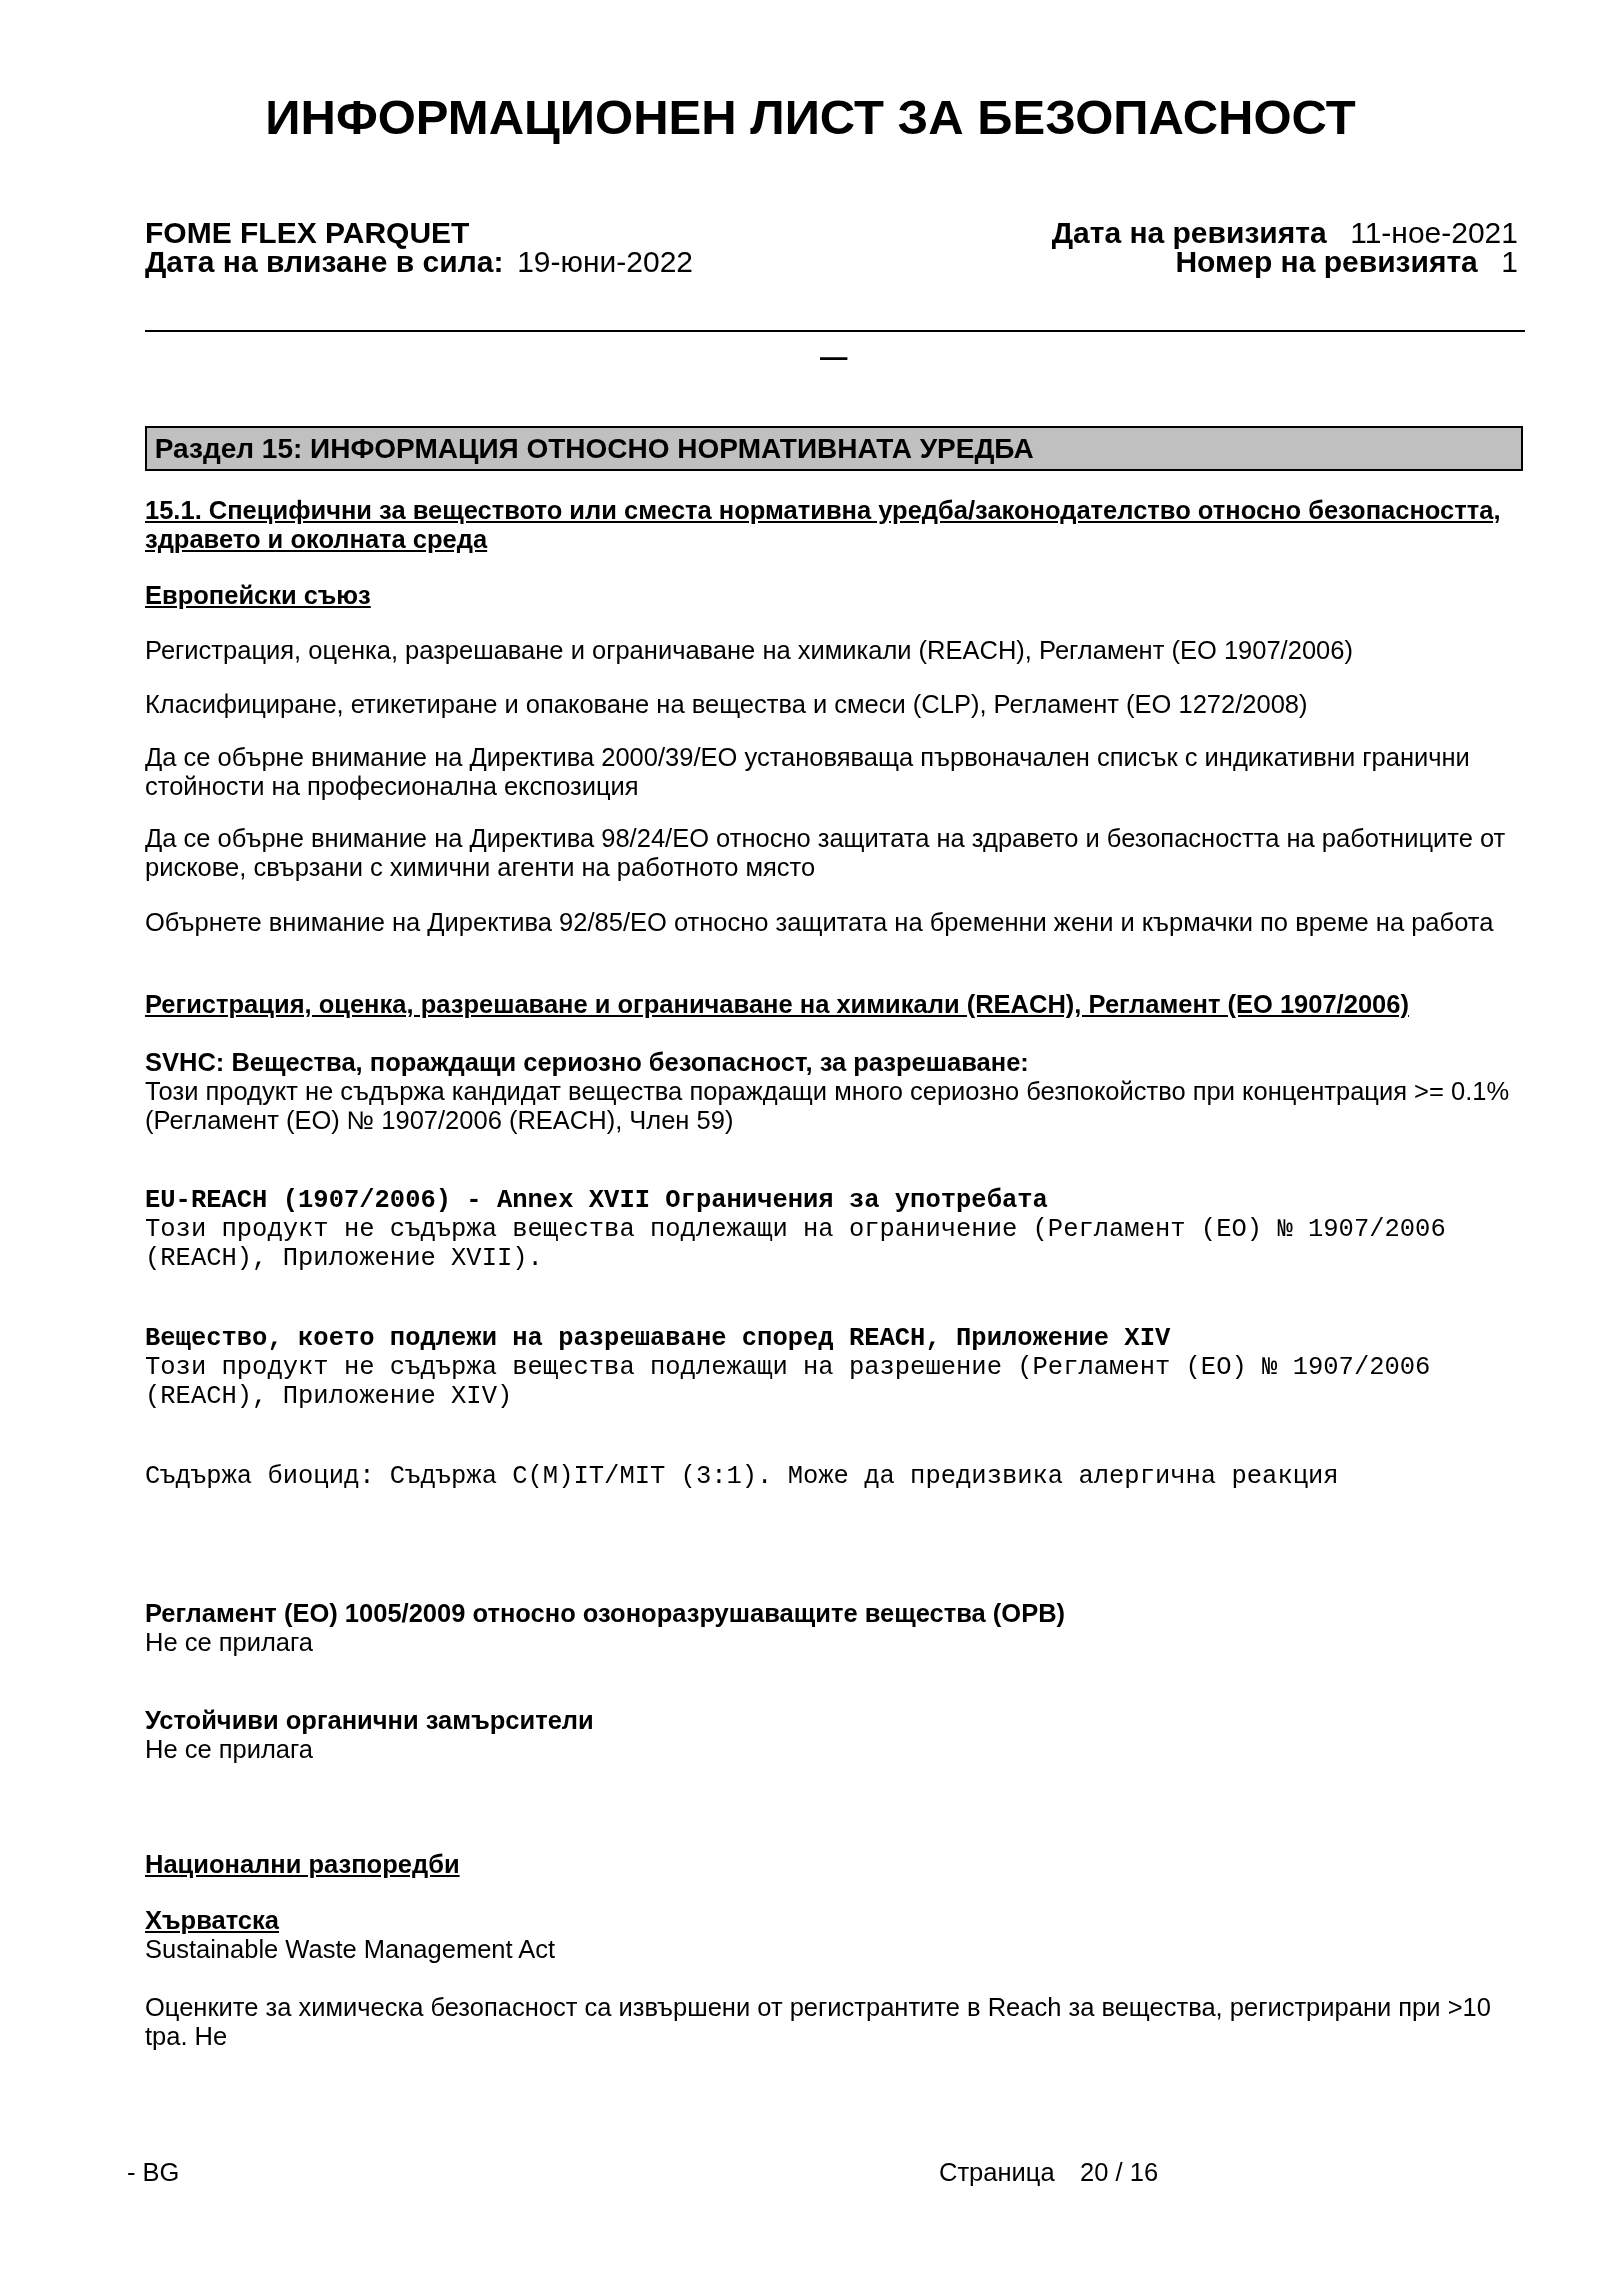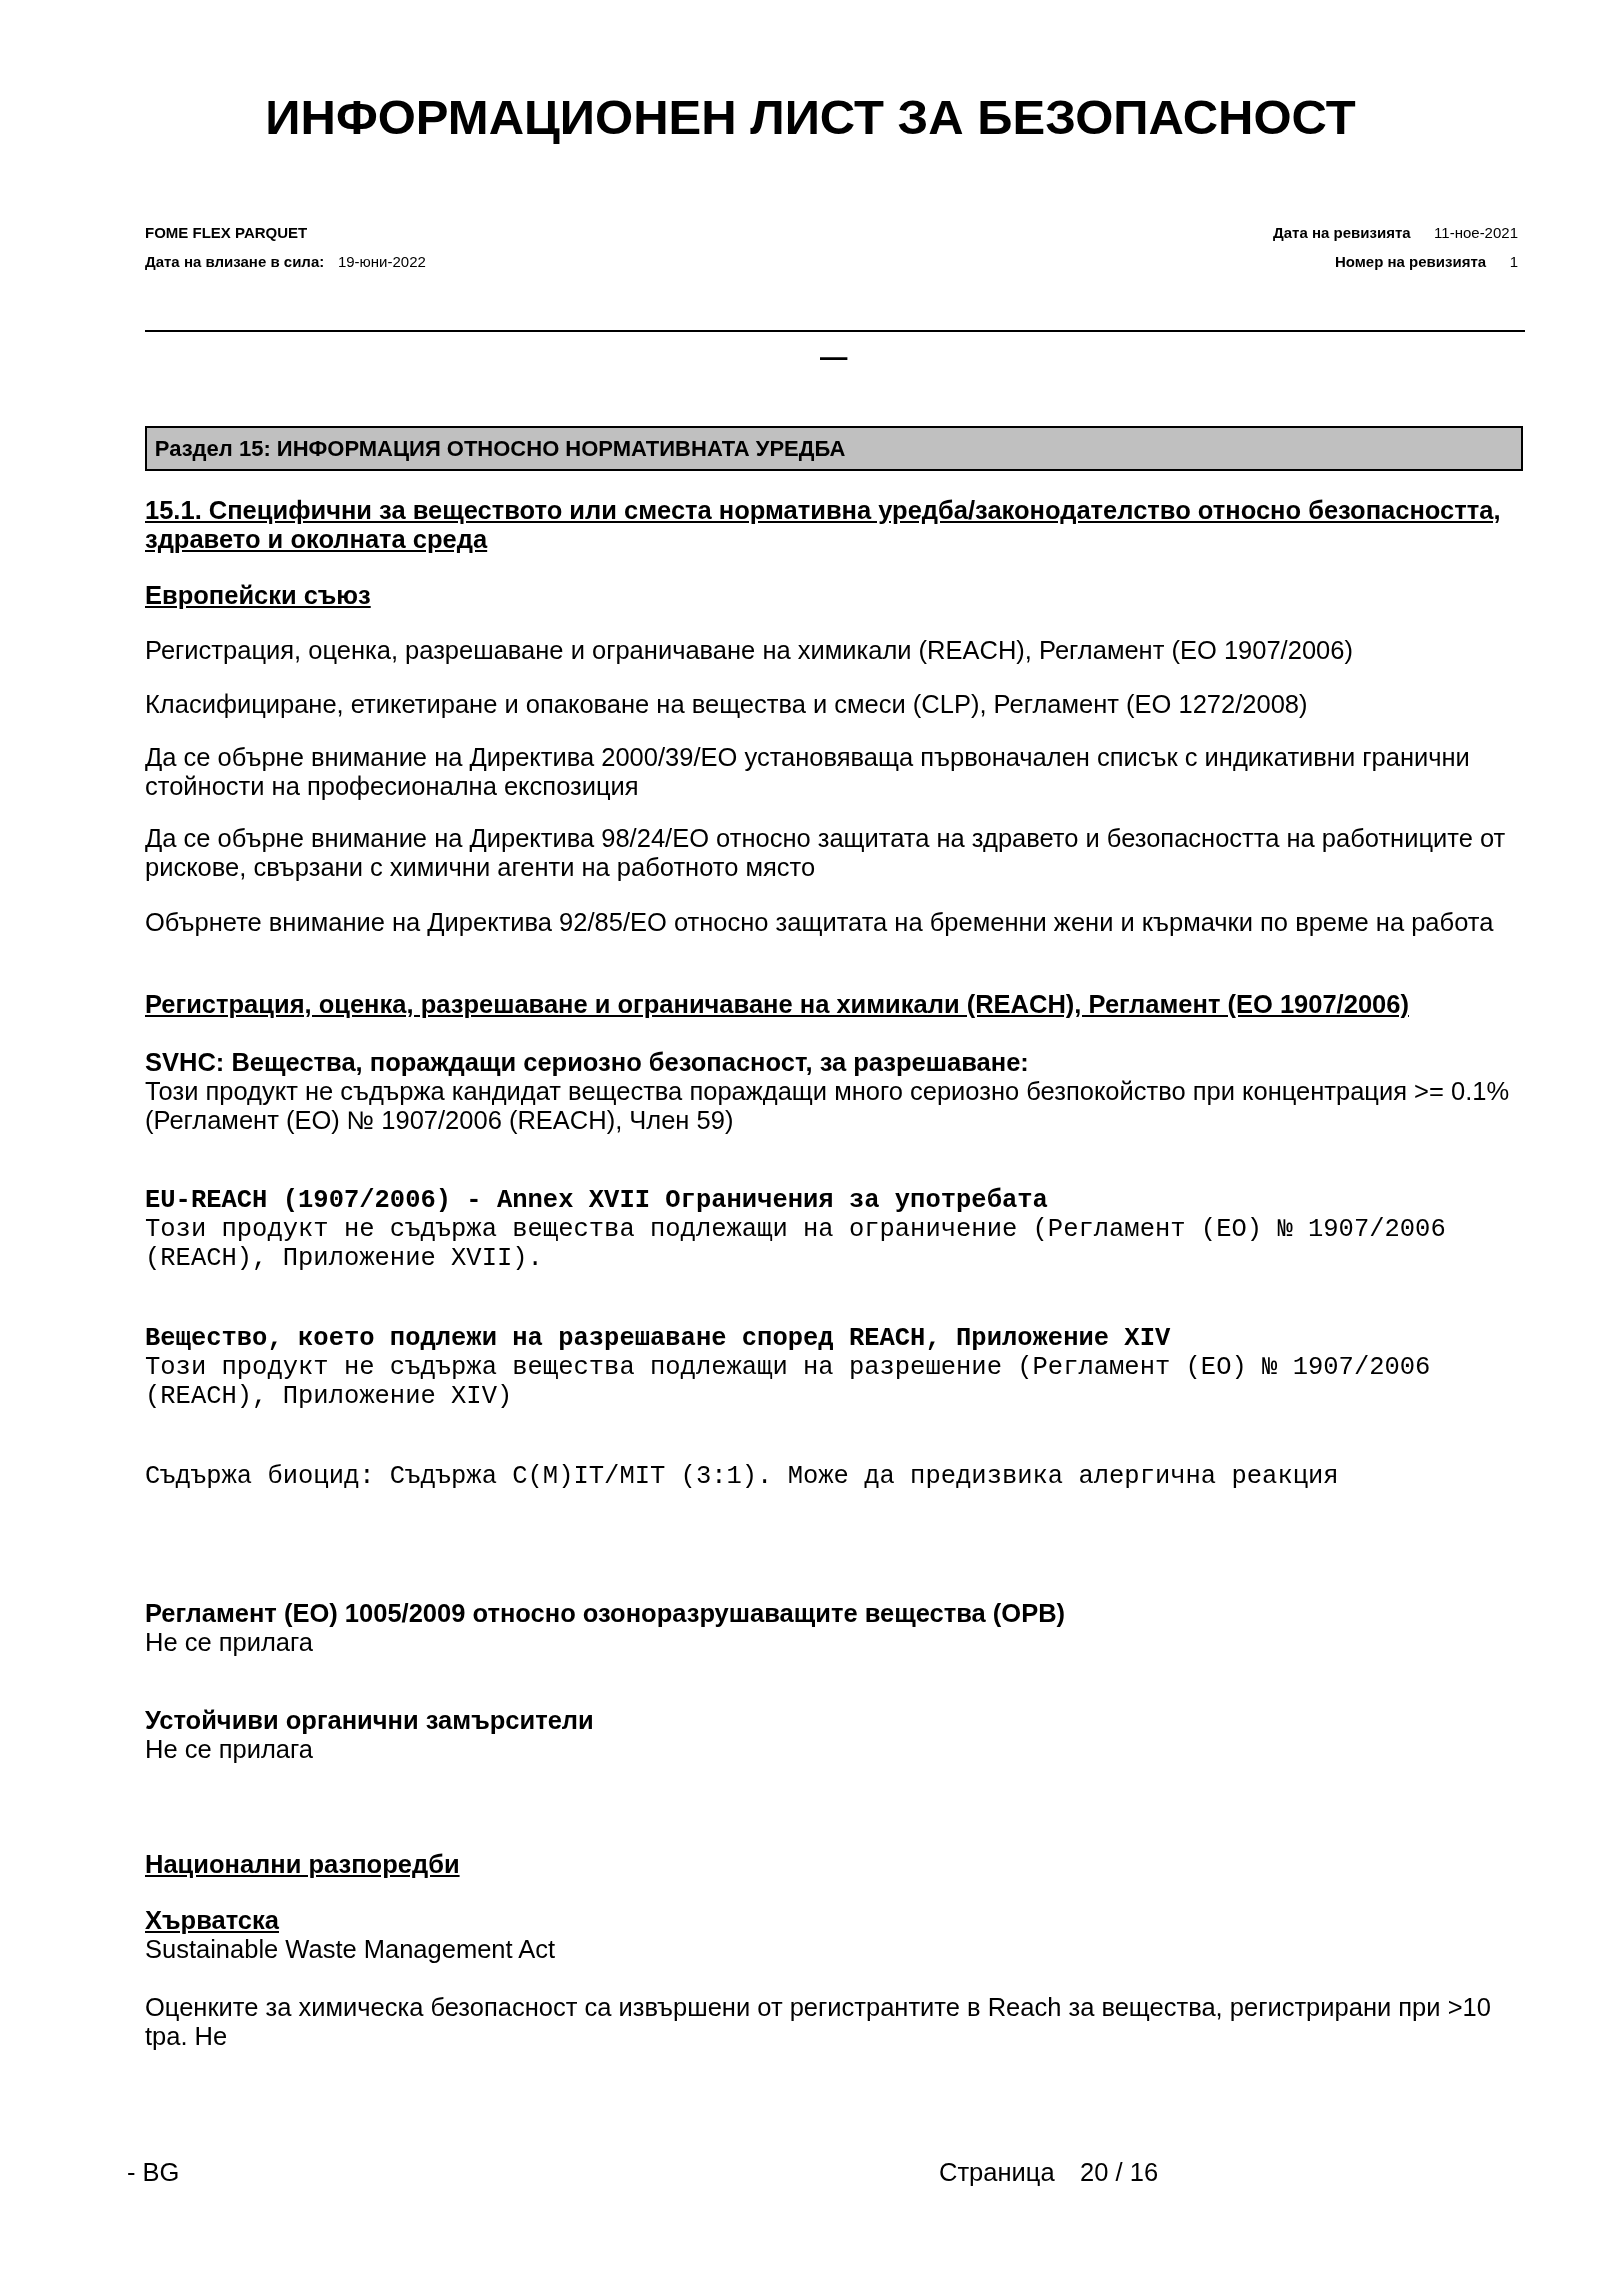--- a/index.html
+++ b/index.html
@@ -13,34 +13,34 @@
   .u { text-decoration:underline; }
 
   .title {
     margin:90px 19.6px 0 19.6px; text-align:center;
     font-size:49px; line-height:55px; font-weight:bold;
   }
 
   .header-row {
     display:flex; justify-content:space-between;
     margin:73px 103px 0 145px;
-    font-size:15px; line-height:29px;
+    font-size:30px; line-height:29px;
   }
   .hdr-left .value { margin-left:13.7px; }
   .hdr-right { text-align:right; }
   .hdr-right .value { margin-left:23.5px; }
 
   .rule { margin:54px 96px 0 145px; border-top:2.9px solid #000; height:0; }
 
   .dash-row { margin:9.8px 0 0 820px; font-weight:bold; font-size:27.4px; line-height:29px; }
 
   .section-bar {
     margin:55px 98px 0 145px;
     background:#c0c0c0; border:2.9px solid #000;
-    font-weight:bold; font-size:22px; line-height:31px;
+    font-weight:bold; font-size:28px; line-height:31px;
     padding:4.9px 7.8px; white-space:nowrap; overflow:hidden;
   }
 
   .content { margin:0 103px 0 145px; }
 
   .mt-22 { margin-top:21.6px; }
   .mt-24 { margin-top:23.5px; }
   .mt-26 { margin-top:25.5px; }
   .mt-28 { margin-top:27.4px; }
   .mt-30 { margin-top:29px; }

